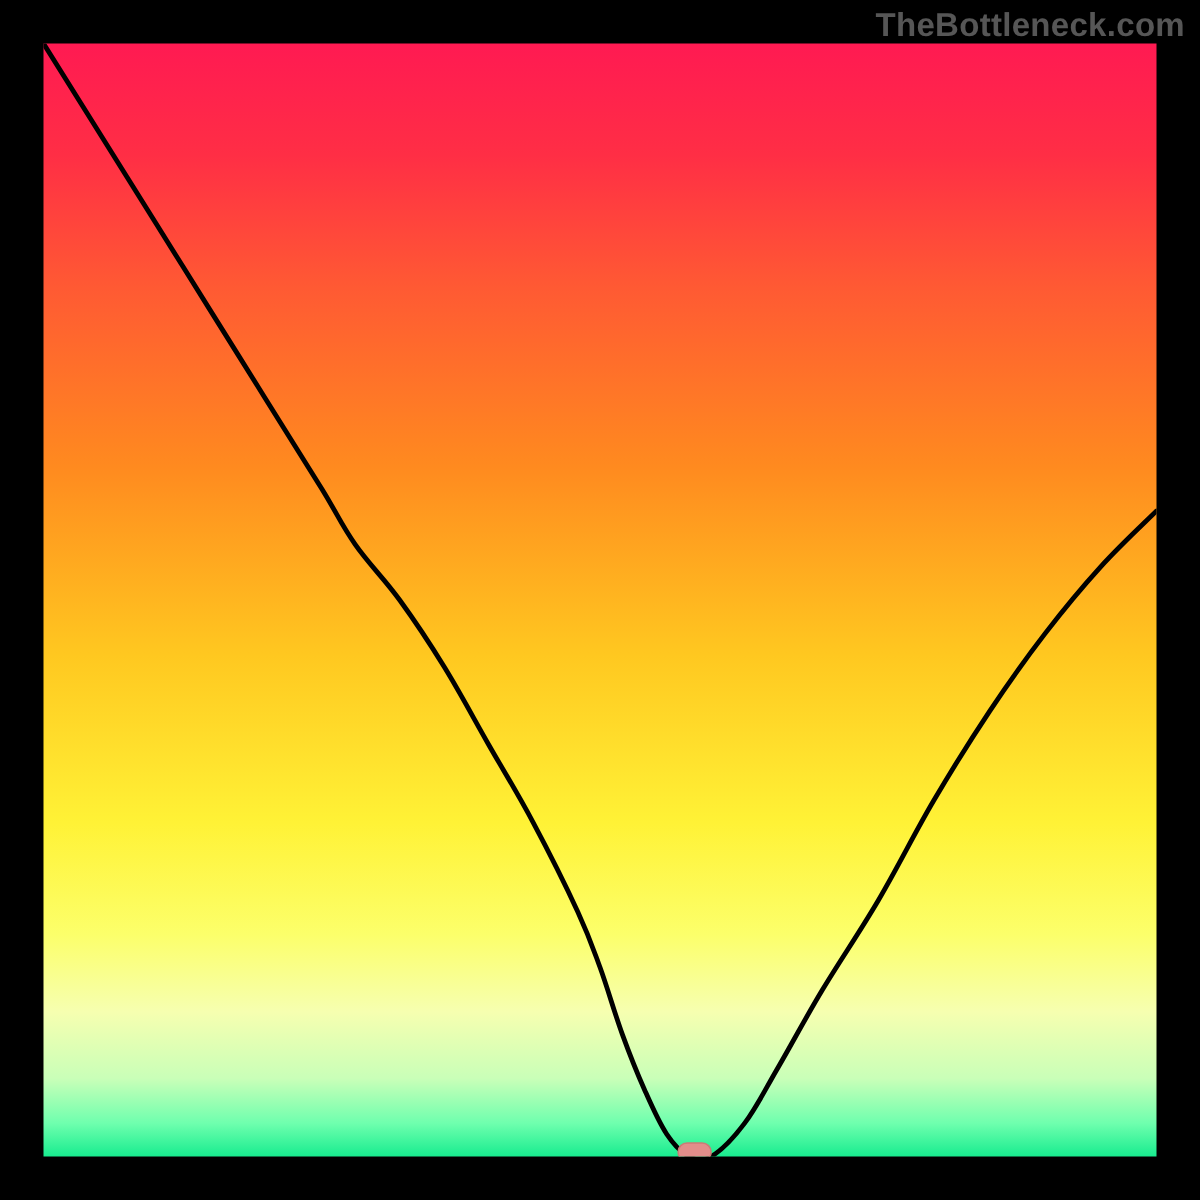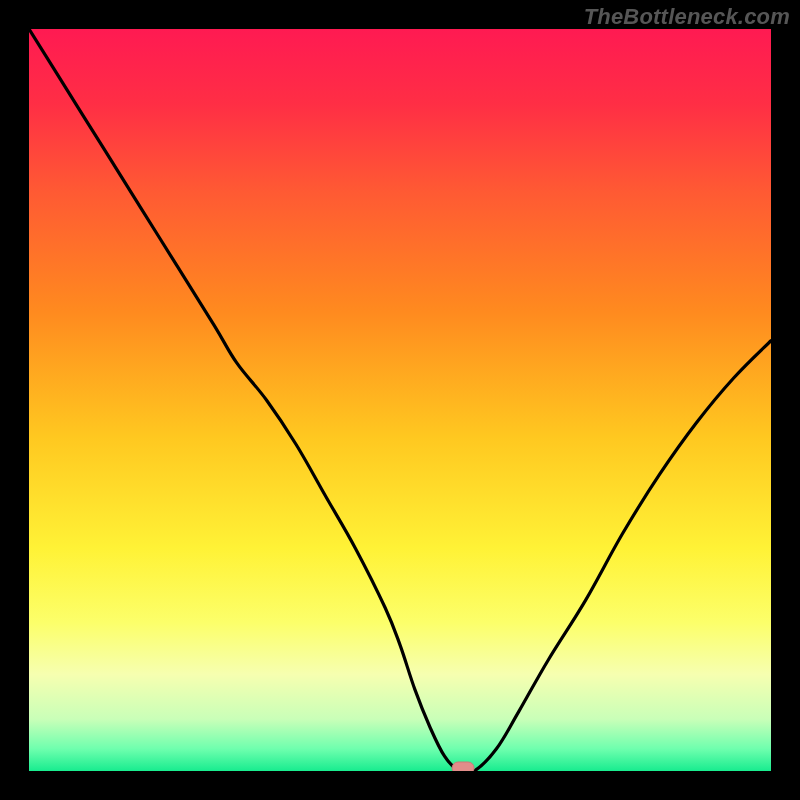--- a/index.html
+++ b/index.html
@@ -19,21 +19,20 @@
   .watermark {
     position: absolute;
     top: 4px;
     right: 10px;
     font-family: Arial, Helvetica, sans-serif;
     font-size: 22px;
     font-weight: 600;
     color: #565656;
     letter-spacing: 0.2px;
     z-index: 10;
-    font-style: italic;
   }
   svg {
     position: absolute;
     top: 0;
     left: 0;
   }
 </style>
 </head>
 <body>
 <div class="frame">

